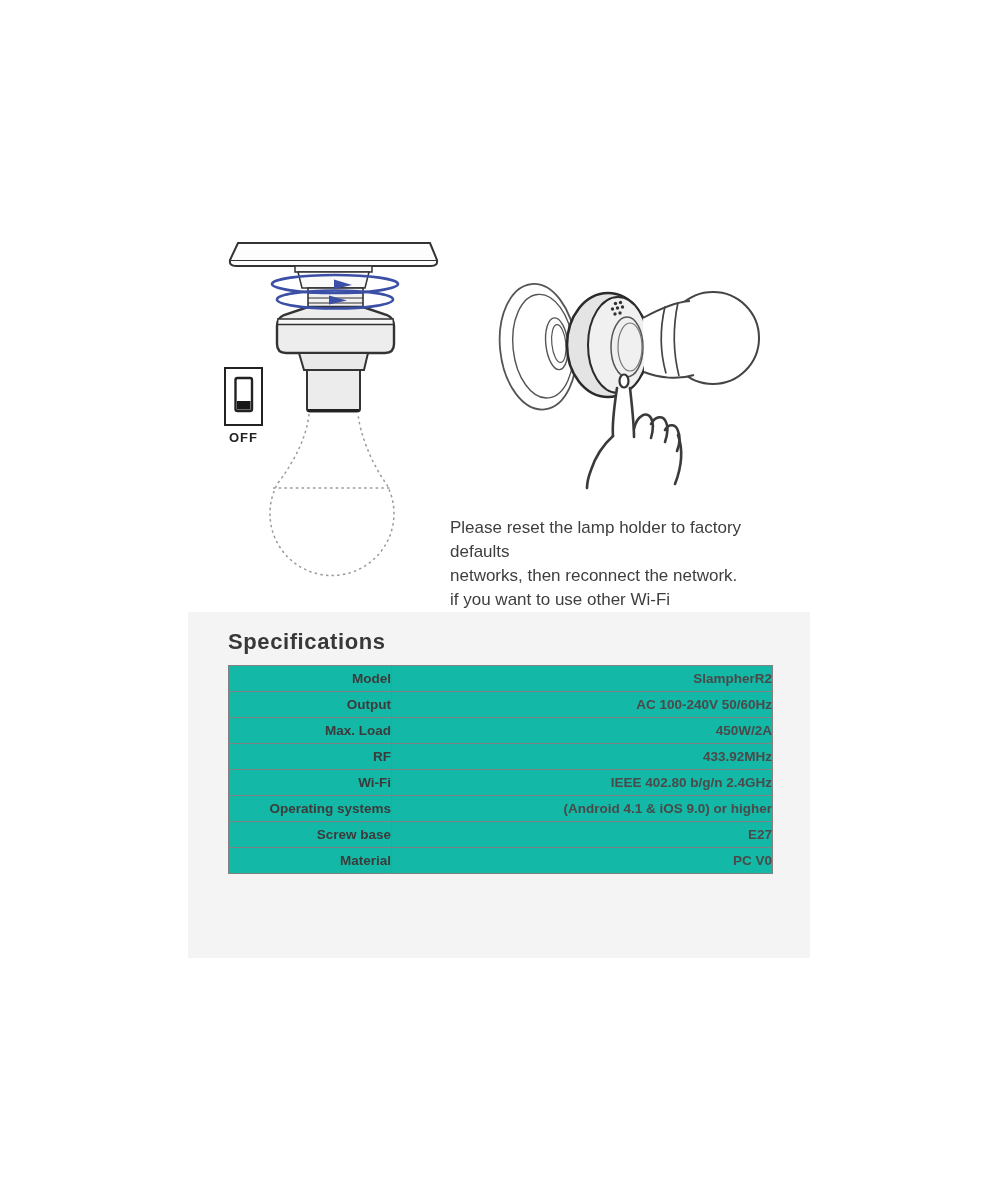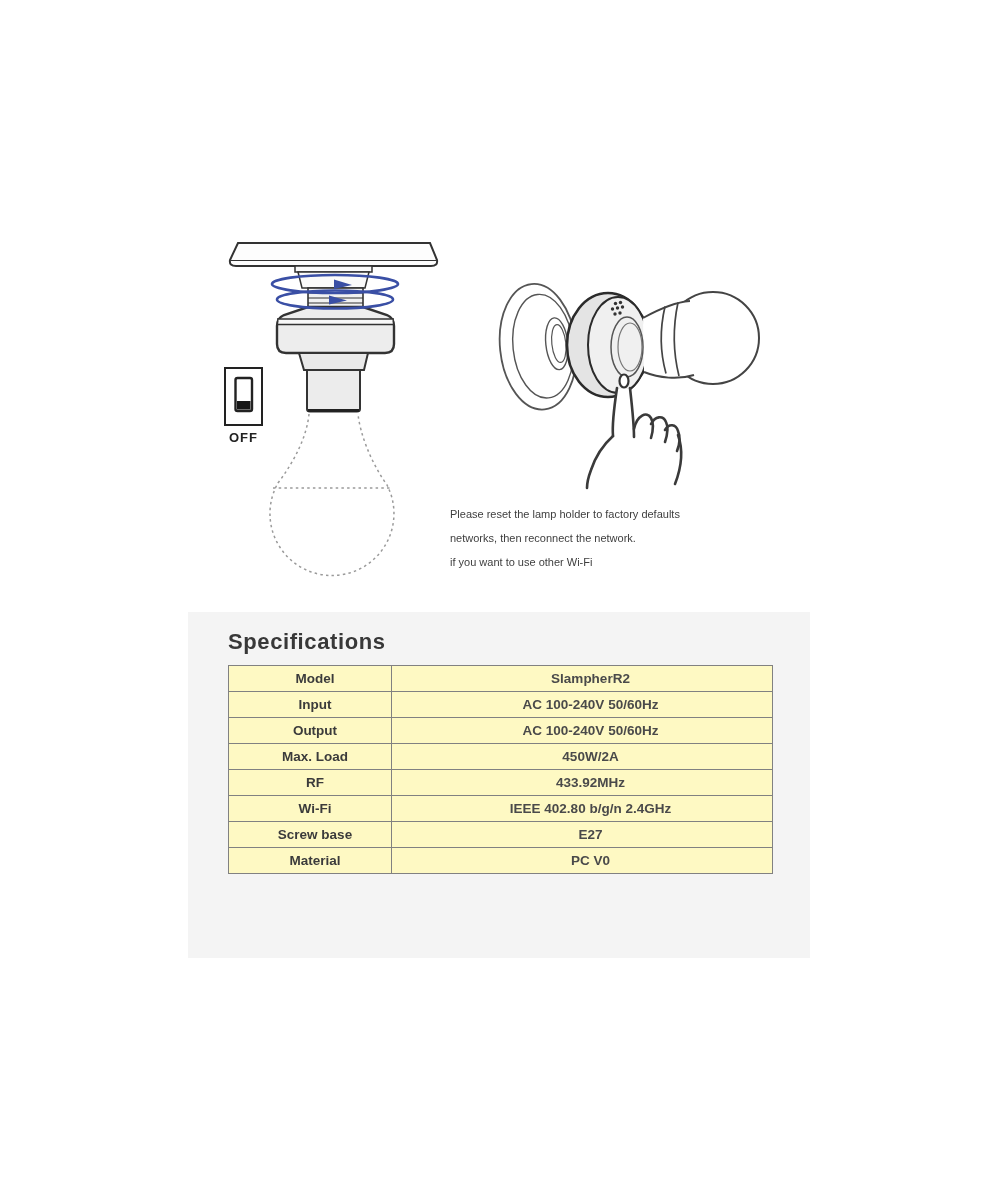--- a/index.html
+++ b/index.html
@@ -4,38 +4,38 @@
 <style>
   html,body{margin:0;padding:0;background:#ffffff;}
   #canvas{
     position:relative;width:1000px;height:1200px;background:#ffffff;
     font-family:"Liberation Sans",sans-serif;overflow:hidden;
   }
   .illus{position:absolute;}
   #install-illus{left:190px;top:235px;}
   #reset-illus{left:485px;top:268px;}
   .caption{
-    position:absolute;left:450px;top:502px;width:350px;
-    font-size:11px;line-height:24px;color:#3e3e3e;
+    position:absolute;left:450px;top:516px;width:350px;
+    font-size:17px;line-height:24px;color:#3e3e3e;
   }
   .spec-panel{
     position:absolute;left:188px;top:612px;width:622px;height:346px;
     background:#f4f4f4;
   }
   .spec-title{
     position:absolute;left:40px;top:17px;
     font-size:22px;font-weight:bold;color:#383838;letter-spacing:.6px;
   }
   table.spec{
     position:absolute;left:40px;top:53px;width:545px;
     border-collapse:collapse;table-layout:fixed;
   }
   table.spec th, table.spec td{
-    border:1.6px solid #818181;height:25px;background:#fef9c3;
-    font-size:13.5px;text-align:center;vertical-align:middle;white-space:nowrap;
+    border:1.6px solid #818181;height:25px;background:#14b8a6;
+    font-size:13.5px;text-align:right;vertical-align:middle;white-space:nowrap;
   }
   table.spec th{width:152px;padding:0 0 0 10px;color:#3b3b3b;font-weight:bold;}
   table.spec td{padding:0 0 0 17px;color:#4a4a4a;font-weight:bold;}
   svg text.off{font-family:"Liberation Sans",sans-serif;font-weight:bold;font-size:13px;fill:#222;letter-spacing:1px;}
 </style>
 </head>
 <body>
 
 <div id="canvas">
 
@@ -147,40 +147,40 @@
 
   <div class="spec-panel">
     <div class="spec-title">Specifications</div>
     <table class="spec">
       <tbody>
         <tr>
           <th>Model</th>
           <td>SlampherR2</td>
         </tr>
         <tr>
-          <th>Input</th>
-          <td>AC 100-240V 50/60Hz</td>
-        </tr>
-        <tr>
           <th>Output</th>
           <td>AC 100-240V 50/60Hz</td>
         </tr>
         <tr>
           <th>Max. Load</th>
           <td>450W/2A</td>
         </tr>
         <tr>
           <th>RF</th>
           <td>433.92MHz</td>
         </tr>
         <tr>
           <th>Wi-Fi</th>
           <td>IEEE 402.80 b/g/n 2.4GHz</td>
         </tr>
         <tr>
+          <th>Operating systems</th>
+          <td>(Android 4.1 &amp; iOS 9.0) or higher</td>
+        </tr>
+        <tr>
           <th>Screw base</th>
           <td>E27</td>
         </tr>
         <tr>
           <th>Material</th>
           <td>PC V0</td>
         </tr>
       </tbody>
     </table>
   </div>

